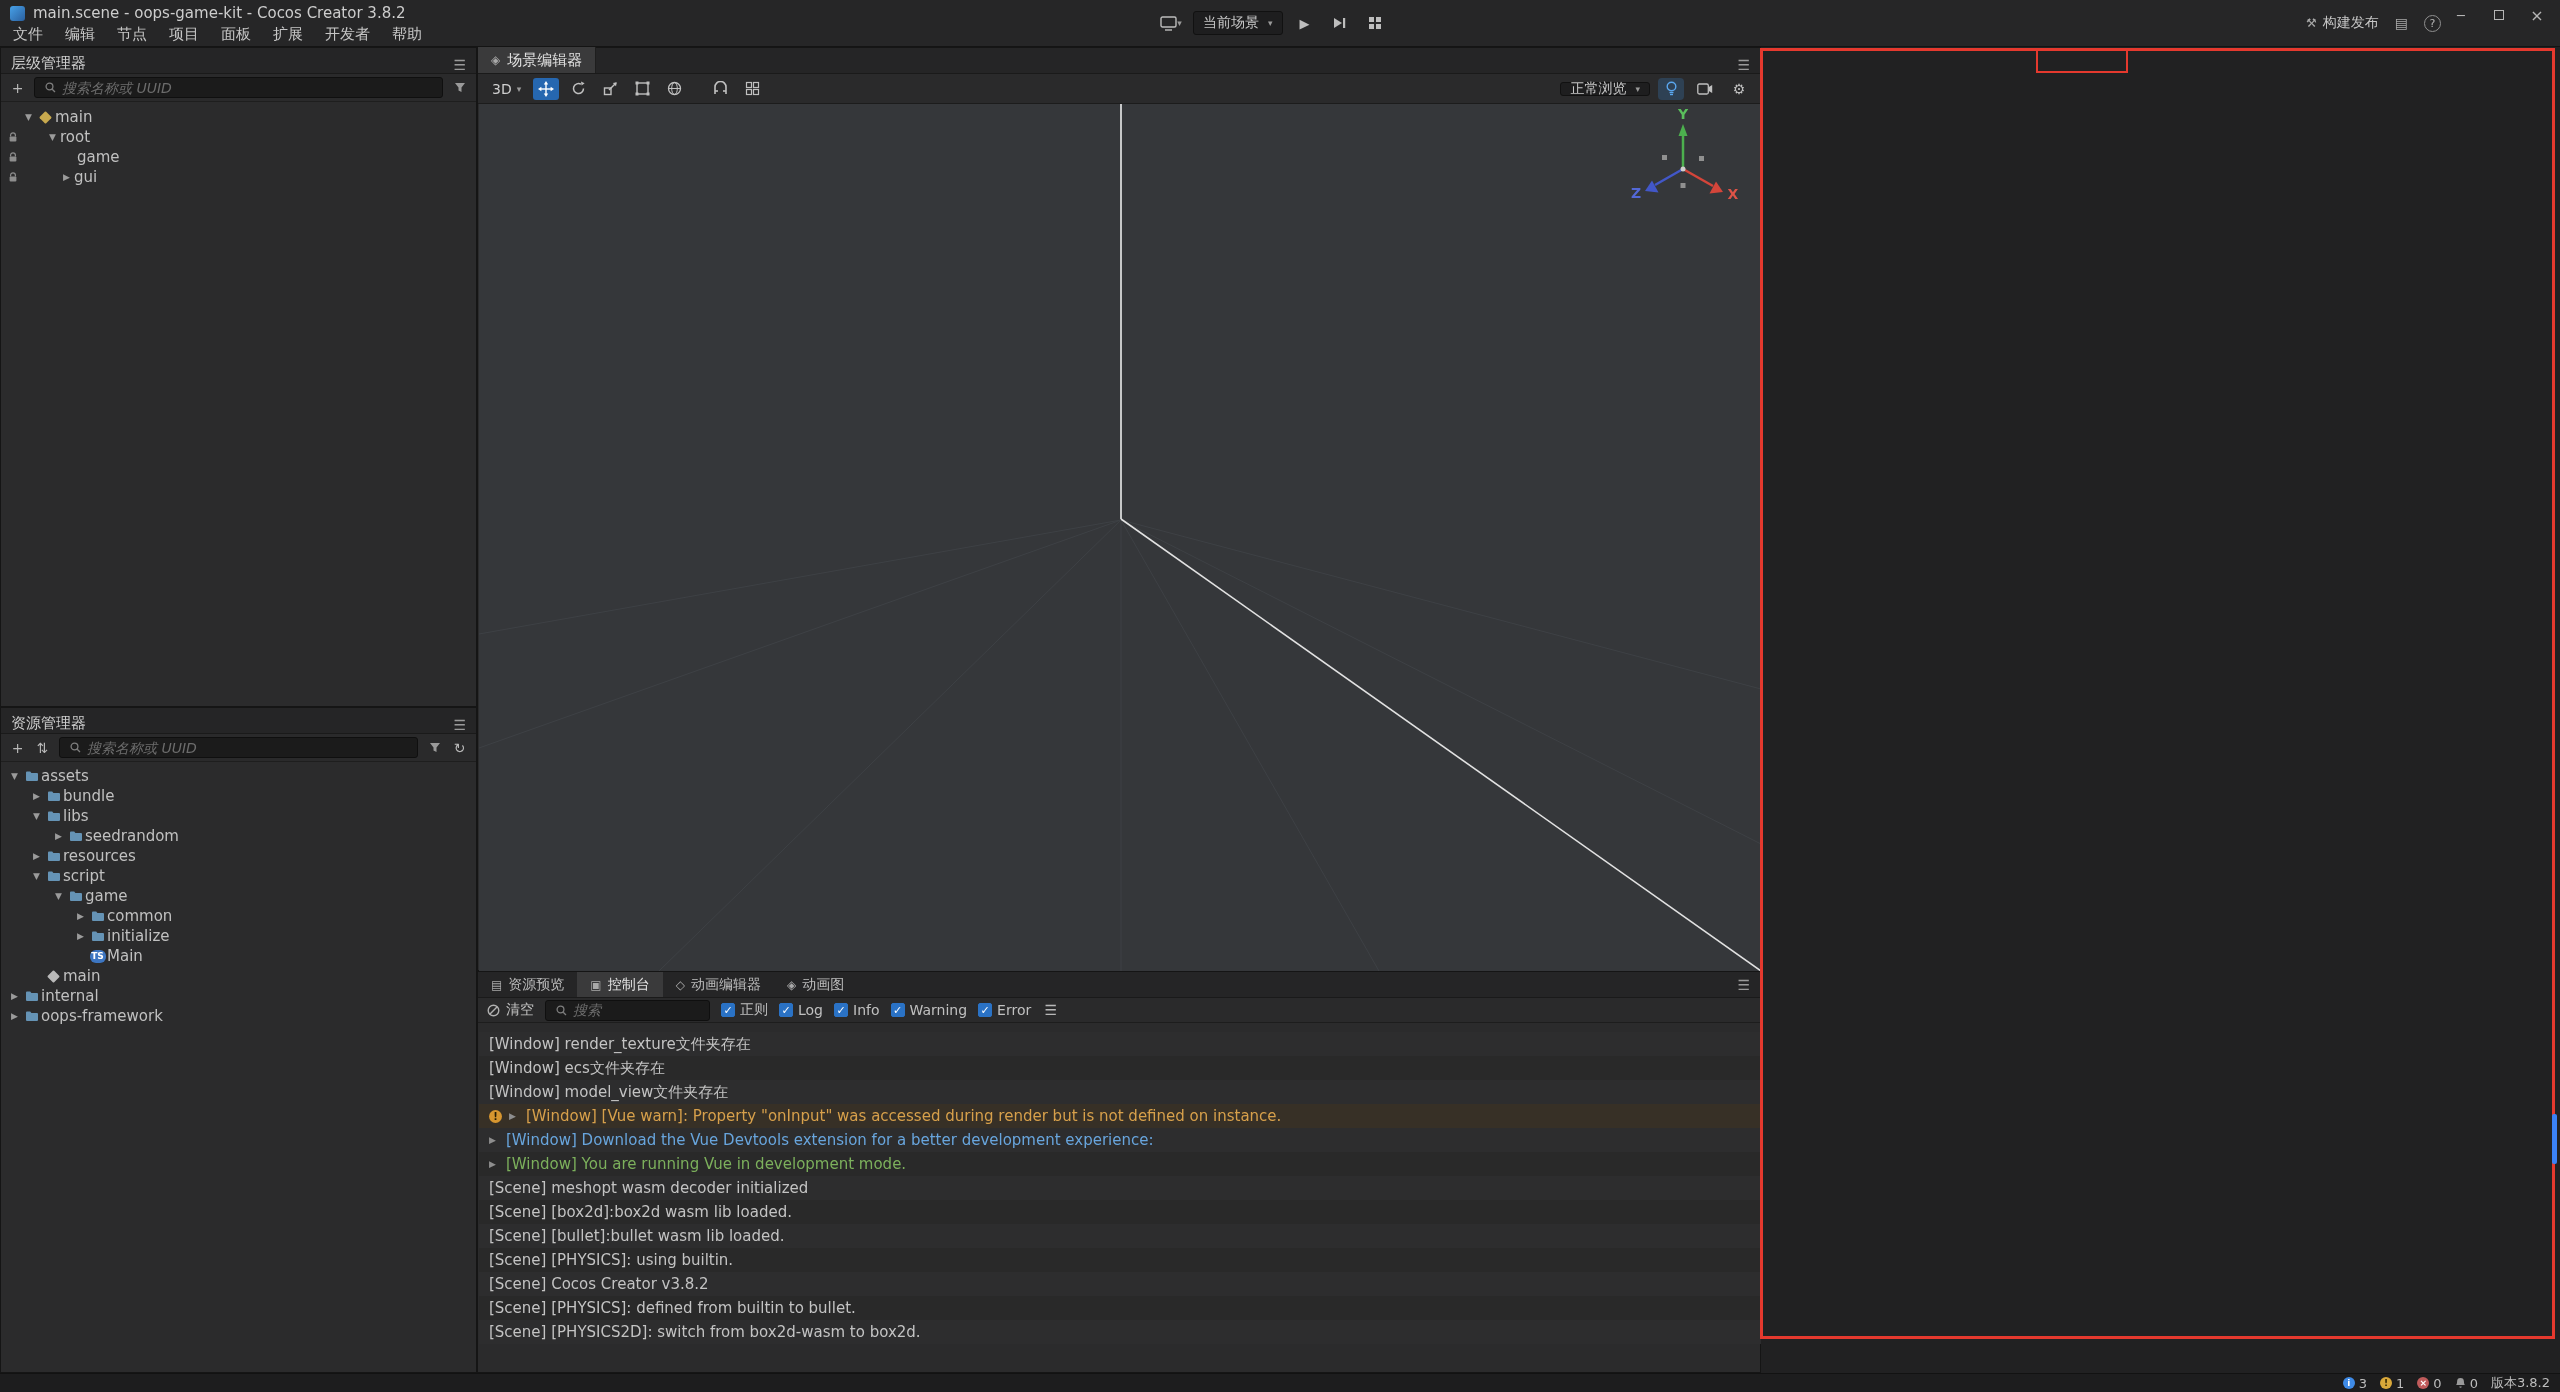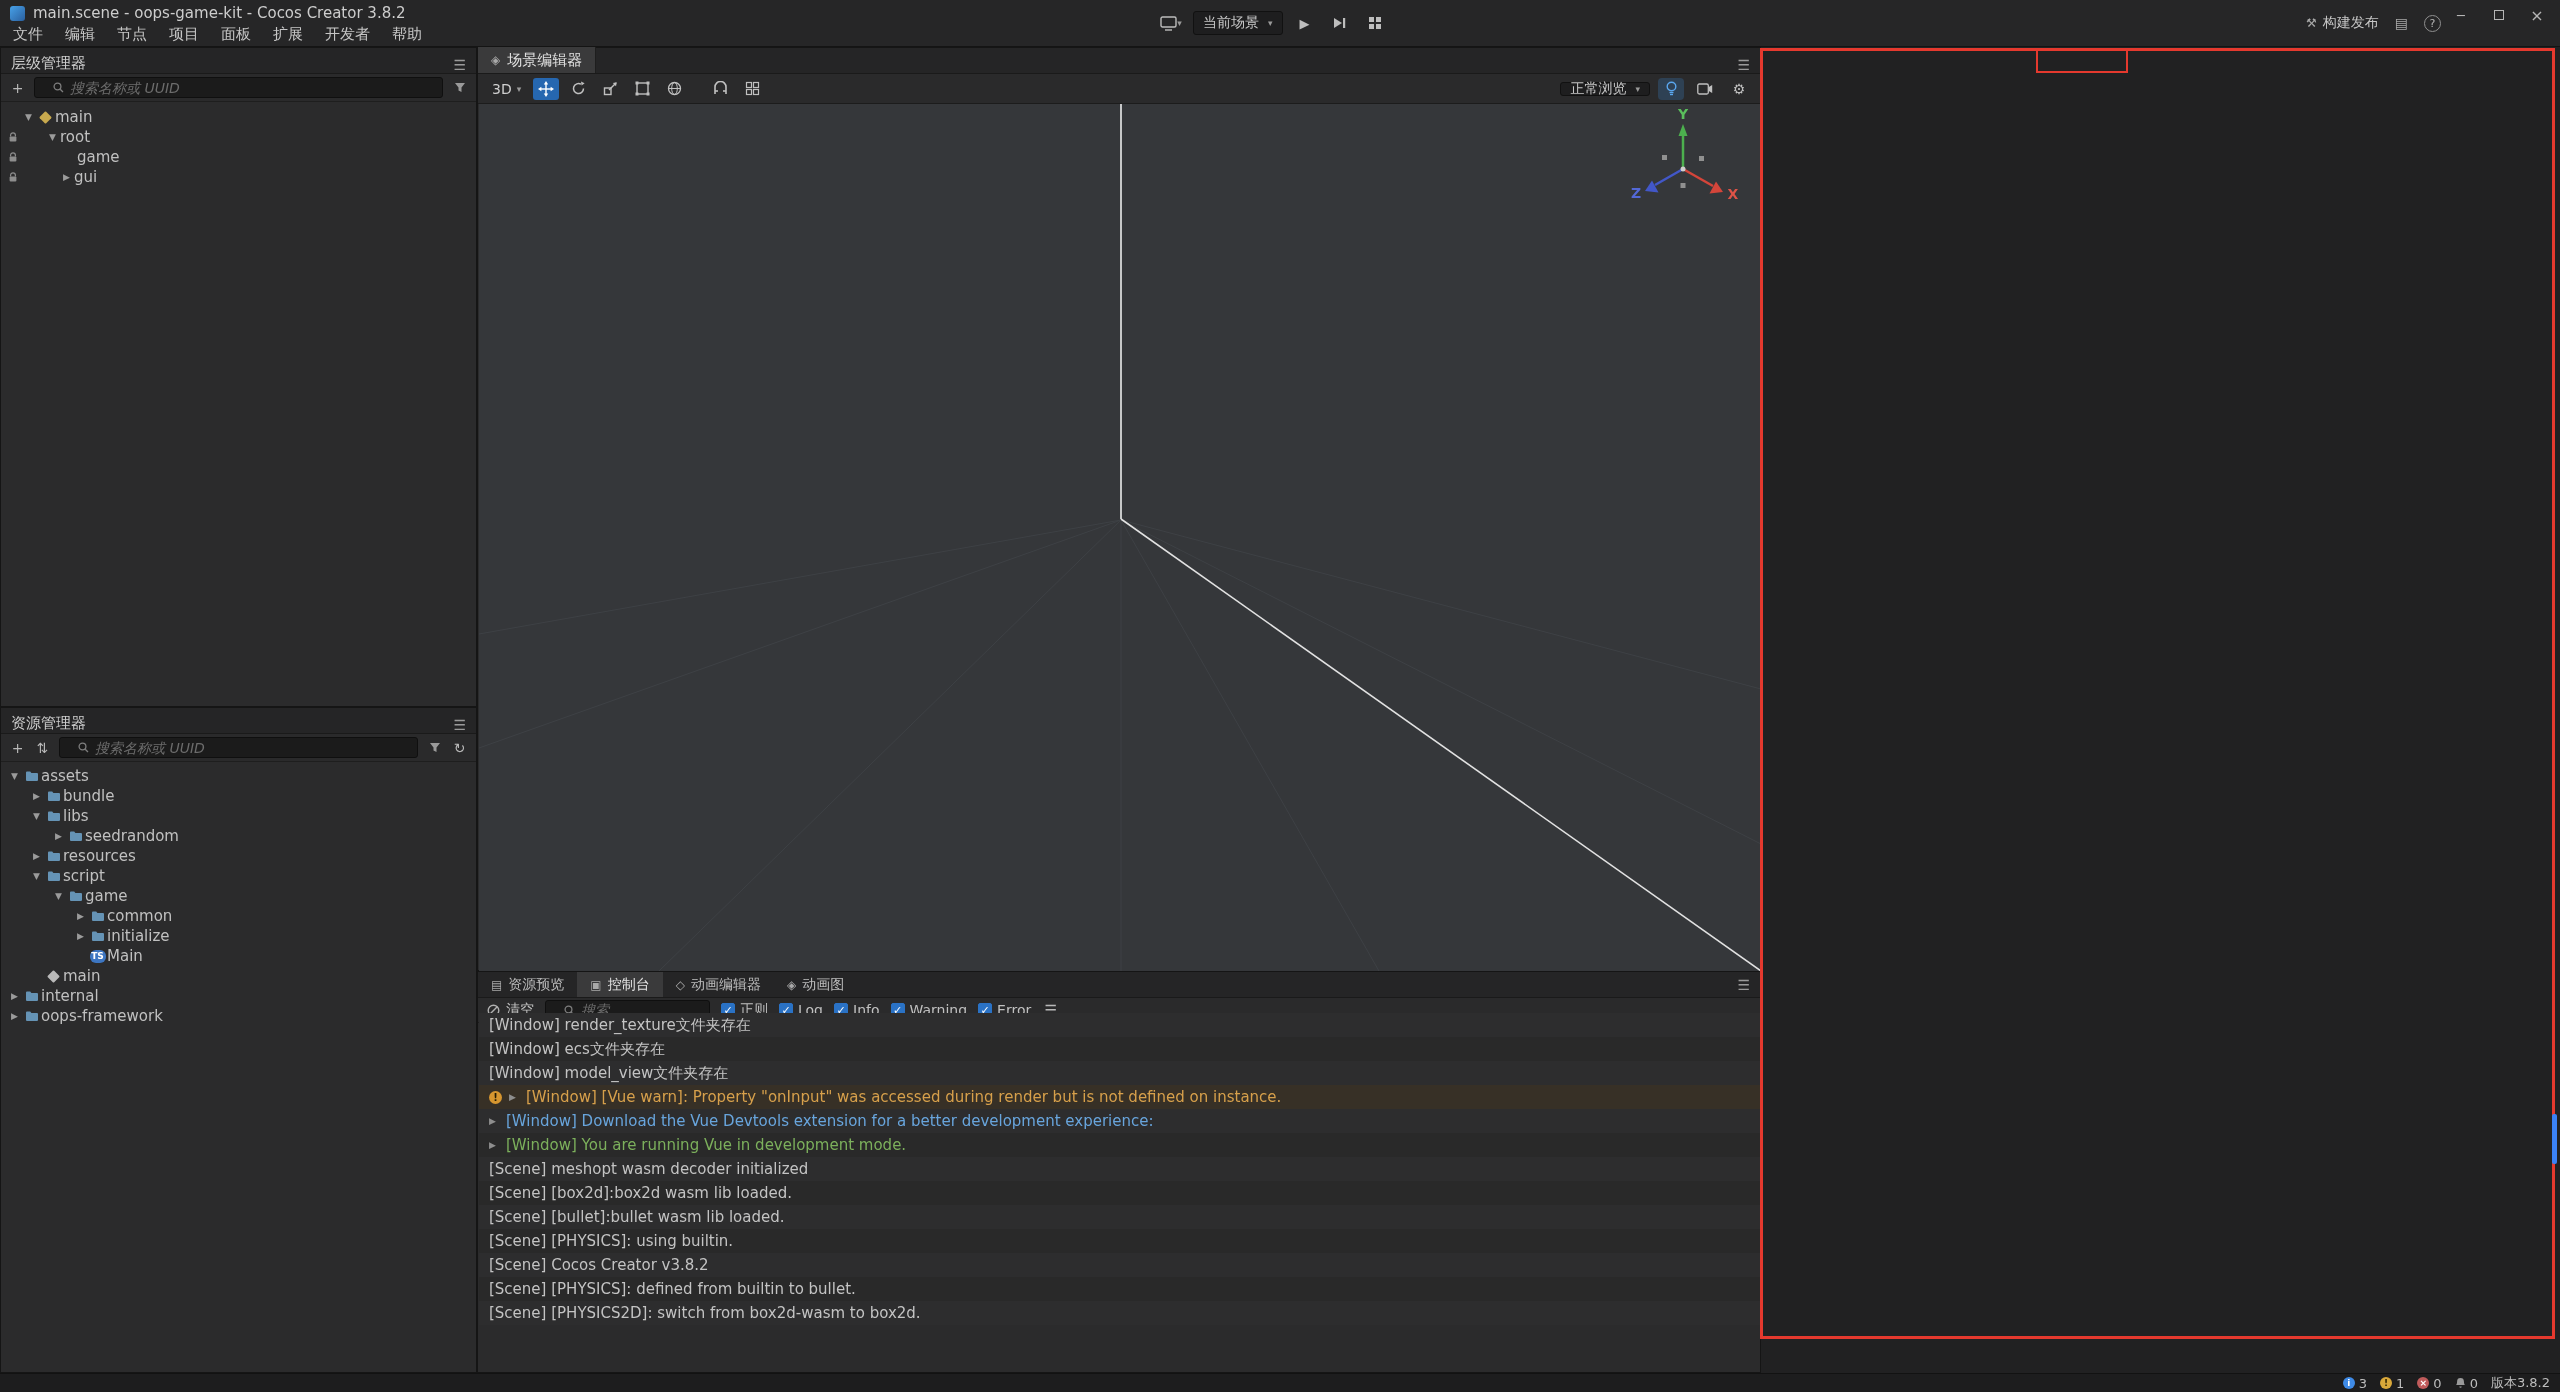--- a/index.html
+++ b/index.html
@@ -26,21 +26,21 @@
   
   .panel{position:absolute;background:#2b2b2c;border:1px solid #151515}
   .phead{height:26px;background:#252526;border-bottom:1px solid #1a1a1a;display:flex;align-items:flex-end;font-size:15px;color:#cfcfcf}
   .title-flat{padding:0 10px}
   .burger{margin-left:auto;padding:0 10px;color:#9a9a9a;font-size:14px}
   .ptab{height:26px;display:flex;align-items:center;gap:7px;background:#3a3a3b;padding:0 13px;border-right:1px solid #1e1e1e;color:#e0e0e0}
   .tab-icon{font-size:12px;color:#a9a9a9;line-height:1}
 
   .toolrow{height:28px;display:flex;align-items:center;gap:8px;padding:0 8px;border-bottom:1px solid #1e1e1e;background:#2a2a2b}
   .icon-btn{color:#b8b8b8;display:flex;align-items:center;justify-content:center;min-width:17px;height:18px;font-size:14px}
-  .searchbox{flex:1;height:21px;background:#1b1b1b;border:1px solid #0f0f0f;border-radius:3px;display:flex;align-items:center;gap:6px;padding:0 18px}
+  .searchbox{flex:1;height:21px;background:#1b1b1b;border:1px solid #0f0f0f;border-radius:3px;display:flex;align-items:center;gap:6px;padding:0 10px}
   .searchbox input{flex:1;min-width:0;background:transparent;border:0;outline:0;color:#bbb;font-size:14px;font-family:inherit}
   .searchbox input::placeholder{color:#6c6c6c;font-style:italic}
 
   
   .trow{height:20px;display:flex;align-items:center;font-size:15px;color:#c0c0c0;position:relative;white-space:nowrap}
   .arrow{width:15px;text-align:center;font-size:9px;color:#9b9b9b;flex:none}
   .nicon{width:19px;flex:none;display:flex;align-items:center;justify-content:center}
   .lock-badge{position:absolute;left:7px;top:5px;display:flex}
   .diamond{width:9px;height:9px;transform:rotate(45deg);border-radius:1px}
   .diamond.gold{background:#c8a94e}
@@ -63,21 +63,21 @@
   
   #console-panel{left:477px;top:971px;width:1284px;height:402px}
   .ctabs{height:26px;display:flex;align-items:center;background:#252526;border-bottom:1px solid #1a1a1a;font-size:14px;color:#bdbdbd}
   .ctab{height:100%;display:flex;align-items:center;gap:6px;padding:0 13px}
   .ctab.active{background:#3a3a3b;color:#e2e2e2}
   .ctoolbar{height:25px;display:flex;align-items:center;gap:11px;padding:0 9px;background:#2a2a2b;border-bottom:1px solid #1d1d1d;font-size:14px;color:#c0c0c0}
   .csearch{width:165px;flex:none}
   .cfilter{display:flex;align-items:center;gap:5px;white-space:nowrap}
   .checkbox{width:14px;height:14px;border-radius:2px;background:#1c1c1c;border:1px solid #3c3c3c;display:inline-flex;align-items:center;justify-content:center;flex:none;color:transparent;font-size:11px}
   .checkbox.on{background:#2a72c5;border-color:#2a72c5;color:#fff}
-  .cout{position:absolute;top:41px;left:1px;width:1282px;bottom:1px;overflow:hidden;font-size:15px}
+  .cout{position:absolute;top:60px;left:1px;width:1282px;bottom:1px;overflow:hidden;font-size:15px}
   .cline{height:24px;display:flex;align-items:center;gap:7px;padding:0 10px;color:#c3c3c3;white-space:nowrap}
   .cline:nth-child(odd){background:#2d2d2e}
   .cline:nth-child(even){background:#292929}
   .cline .exp{font-size:9px;color:#8e8e8e;width:10px;flex:none}
   .cline.warn .ctext{color:#d7a04b}
   .cline.warnbg{background:#373026}
   .cline.link .ctext{color:#68a5dd}
   .cline.ok .ctext{color:#7cb05c}
   .warn-badge{width:13px;height:13px;border-radius:50%;background:#d7962f;color:#241c05;font-size:10px;font-weight:bold;display:flex;align-items:center;justify-content:center;flex:none}
 

